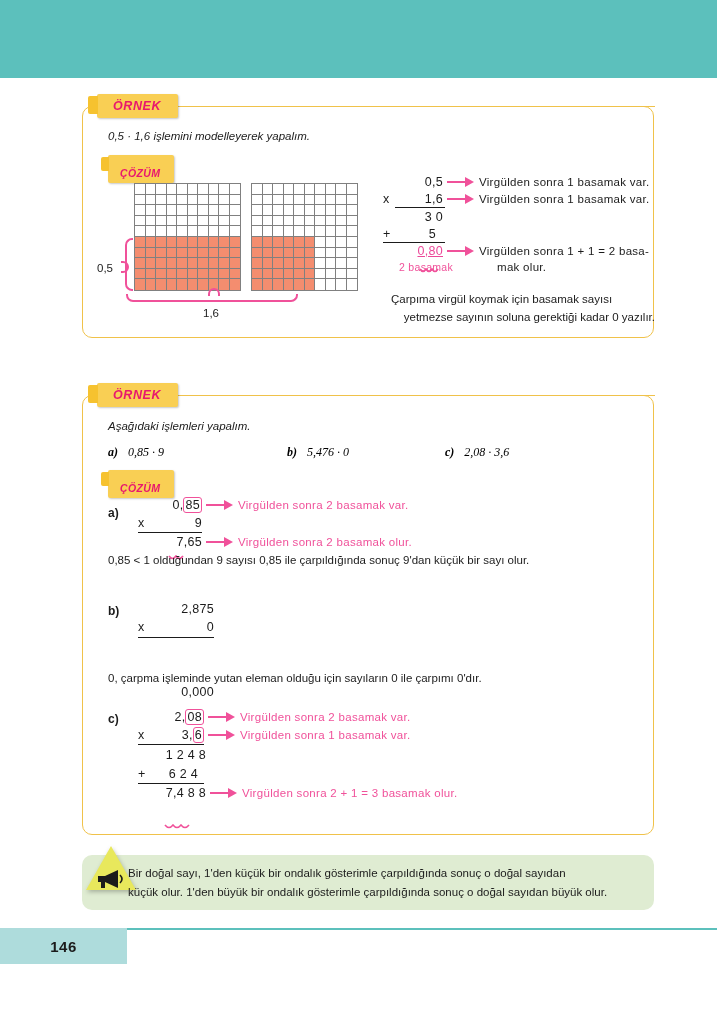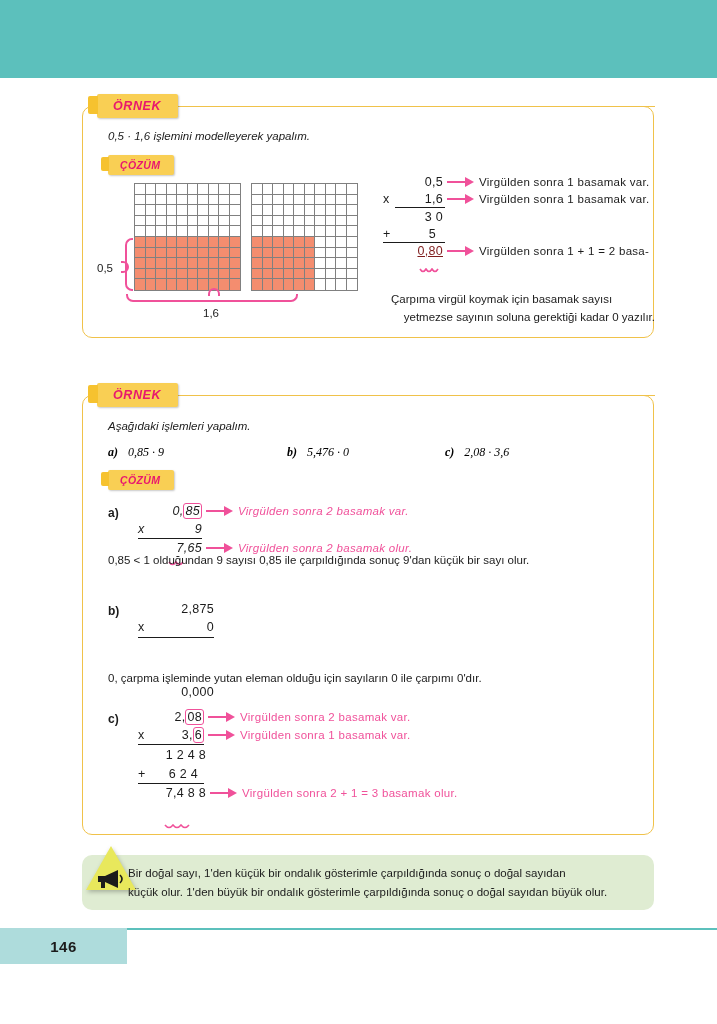--- a/index.html
+++ b/index.html
@@ -67,21 +67,21 @@
     position: absolute;
     height: 1px; background: #f0c24a;
   }
 
   .cozum-tab {
     display: inline-block;
     background: #f9cf54;
     color: #e8186e;
     font-style: italic; font-weight: bold;
     font-size: 10.5px; letter-spacing: .4px;
-    padding: 4px 13px 4px 12px;
+    padding: 12px 13px 4px 12px;
     border-radius: 2px;
     box-shadow: 1px 1px 2px rgba(0,0,0,.22);
     position: relative;
   }
   .cozum-tab::before {
     content: "";
     position: absolute; left: -7px; top: 2px;
     width: 8px; height: 14px;
     background: #f6c22f;
     border-radius: 2px 0 0 2px;
@@ -167,21 +167,21 @@
   }
   .note-pink { color:#f0519a; font-size:11.5px; }
   .note-dark { color:#1b1b1b; font-size:11.5px; }
 
   .boxed {
     border: 1.4px solid #f0519a;
     border-radius: 3px;
     padding: 0 1px;
     margin-left: 0px;
   }
-  .pinknum { color:#7f1d1d;text-decoration:underline; }
+  .pinknum { color:#ec4899;text-decoration:underline; }
 
   
   .squig { position:absolute; }
 
   
   .para { position:absolute; font-size:11.5px; color:#1b1b1b; line-height:16px; }
 
   
   .info-box {
     position: absolute;
@@ -477,20 +477,26 @@
       <span class="op"></span>
       <span class="num pinknum" style="width:44px; position:relative;">0,80</span>
       <span class="arrow"></span>
       <span class="note-dark">Virgülden sonra 1 + 1 = 2 basa-</span>
     </div>
 
     <svg class="squig" width="24" height="7" viewBox="0 0 24 7" style="left:36px; top:95px;">
       <path d="M1 1 q3 5 6 0 q3 5 6 0 q3 5 6 0" fill="none" stroke="#f0519a" stroke-width="1.6"></path>
     </svg>
 
+    <div class="row" style="height:16px;">
+      <span class="op"></span>
+      <span class="note-pink" style="width:62px; font-size:10.5px;">2 basamak</span>
+      <span style="width:36px;"></span>
+      <span class="note-dark">mak olur.</span>
+    </div>
   </div>
 
   <div class="para" style="left:308px; top:184px; width:264px;">Çarpıma virgül koymak için basamak sayısı</div>
   <div class="para" style="left:298px; top:202px; width:274px;text-align:right;">yetmezse sayının soluna gerektiği kadar 0 yazılır.</div>
 </div>
 
 <div class="ornek-card" style="left:82px; top:395px; width:572px; height:440px;">
 
   <div class="ornek-tab">ÖRNEK</div>
 
@@ -508,21 +514,21 @@
     <span class="q-lbl" style="margin-left:92px;">c)</span>
     <span class="q-txt" style="margin-left:6px;">2,08 · 3,6</span>
   </div>
 
   <div style="position:absolute; left:25px; top:74px;">
     <span class="cozum-tab">ÇÖZÜM</span>
   </div>
 
   <span class="part-lbl" style="left:25px; top:110px;">a)</span>
 
-  <div class="vmul" style="left:55px; top:106px; width:420px;font-style:italic;">
+  <div class="vmul" style="left:55px; top:100px; width:420px;">
     <div class="row">
       <span class="op"></span>
       <span class="num" style="width:48px;">
         <span>0,</span><span class="boxed">85</span>
       </span>
       <span class="arrow"></span>
       <span class="note-pink">Virgülden sonra 2 basamak var.</span>
     </div>
 
     <div class="row" style="height:19px;">

